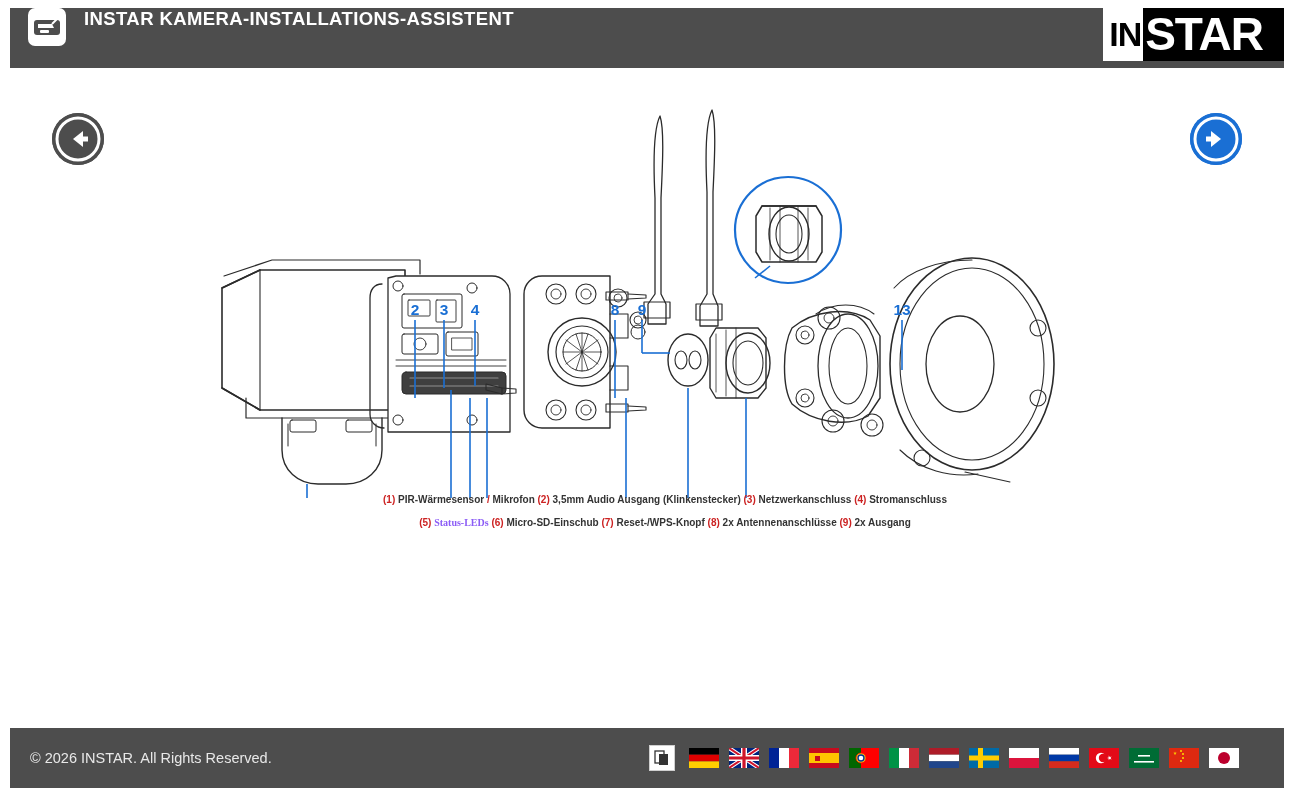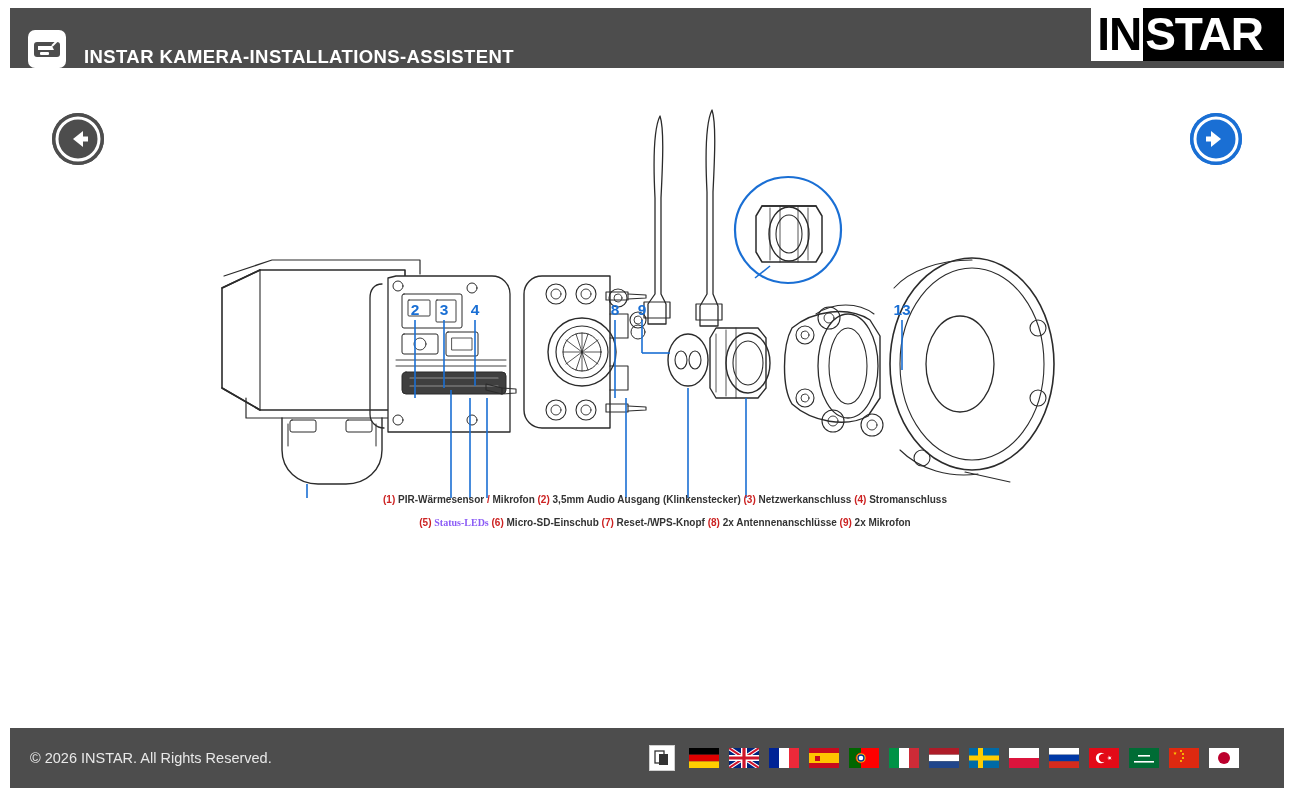--- a/index.html
+++ b/index.html
@@ -15,21 +15,21 @@
     background: #ffffff;
     overflow: hidden;
   }
   
   .header {
     position: absolute;
     left: 10px; top: 8px;
     width: 1274px; height: 60px;
     background: #4d4d4d;
     display: flex;
-    align-items: flex-end;
+    align-items: flex-start;
   }
   .logo-badge {
     width: 38px; height: 38px;
     margin-left: 18px;
     background: #ffffff;
     border-radius: 7px;
     display: flex;
     align-items: center;
     justify-content: center;
   }
@@ -45,21 +45,21 @@
   .brand {
     position: absolute;
     right: 0px; top: 0px;
     height: 53px;
     display: flex;
     align-items: stretch;
   }
   .brand-in {
     background: #ffffff;
     color: #000000;
-    font-size: 46px;
+    font-size: 34px;
     font-weight: bold;
     line-height: 53px;
     padding: 0 2px 0 6px;
     letter-spacing: -1px;
   }
   .brand-star {
     background: #000000;
     color: #ffffff;
     font-size: 46px;
     font-weight: bold;
@@ -343,21 +343,21 @@
           <text x="616" y="462">10</text>
           <text x="678" y="462">11</text>
           <text x="736" y="462">12</text>
           <text x="892" y="217">13</text>
         </g>
       </svg>
     </div>
 
     <div class="caption">
       <div class="caption-line"><span class="num">(1)</span><span> PIR-Wärmesensor </span><span class="slash">/</span><span> Mikrofon </span><span class="num">(2)</span><span> 3,5mm Audio Ausgang (Klinkenstecker) </span><span class="num">(3)</span><span> Netzwerkanschluss </span><span class="num">(4)</span><span> Stromanschluss</span></div>
-      <div class="caption-line"><span class="num">(5)</span><span> </span><span class="blue">Status-LEDs</span><span> </span><span class="num">(6)</span><span> Micro-SD-Einschub </span><span class="num">(7)</span><span> Reset-/WPS-Knopf </span><span class="num">(8)</span><span> 2x Antennenanschlüsse </span><span class="num">(9)</span><span> 2x Mikrofon</span></div>
+      <div class="caption-line"><span class="num">(5)</span><span> </span><span class="blue">Status-LEDs</span><span> </span><span class="num">(6)</span><span> Micro-SD-Einschub </span><span class="num">(7)</span><span> Reset-/WPS-Knopf </span><span class="num">(8)</span><span> 2x Antennenanschlüsse </span><span class="num">(9)</span><span> 2x Ausgang</span></div>
     </div>
 
   </div>
 
   <div class="footer">
     <div class="copyright">© 2026 INSTAR. All Rights Reserved.</div>
     <div class="flags">
       <div class="doc-btn">
         <svg width="16" height="16" viewBox="0 0 16 16">
           <rect x="1" y="1" width="9" height="12" fill="none" stroke="#333" stroke-width="1.3"></rect>

